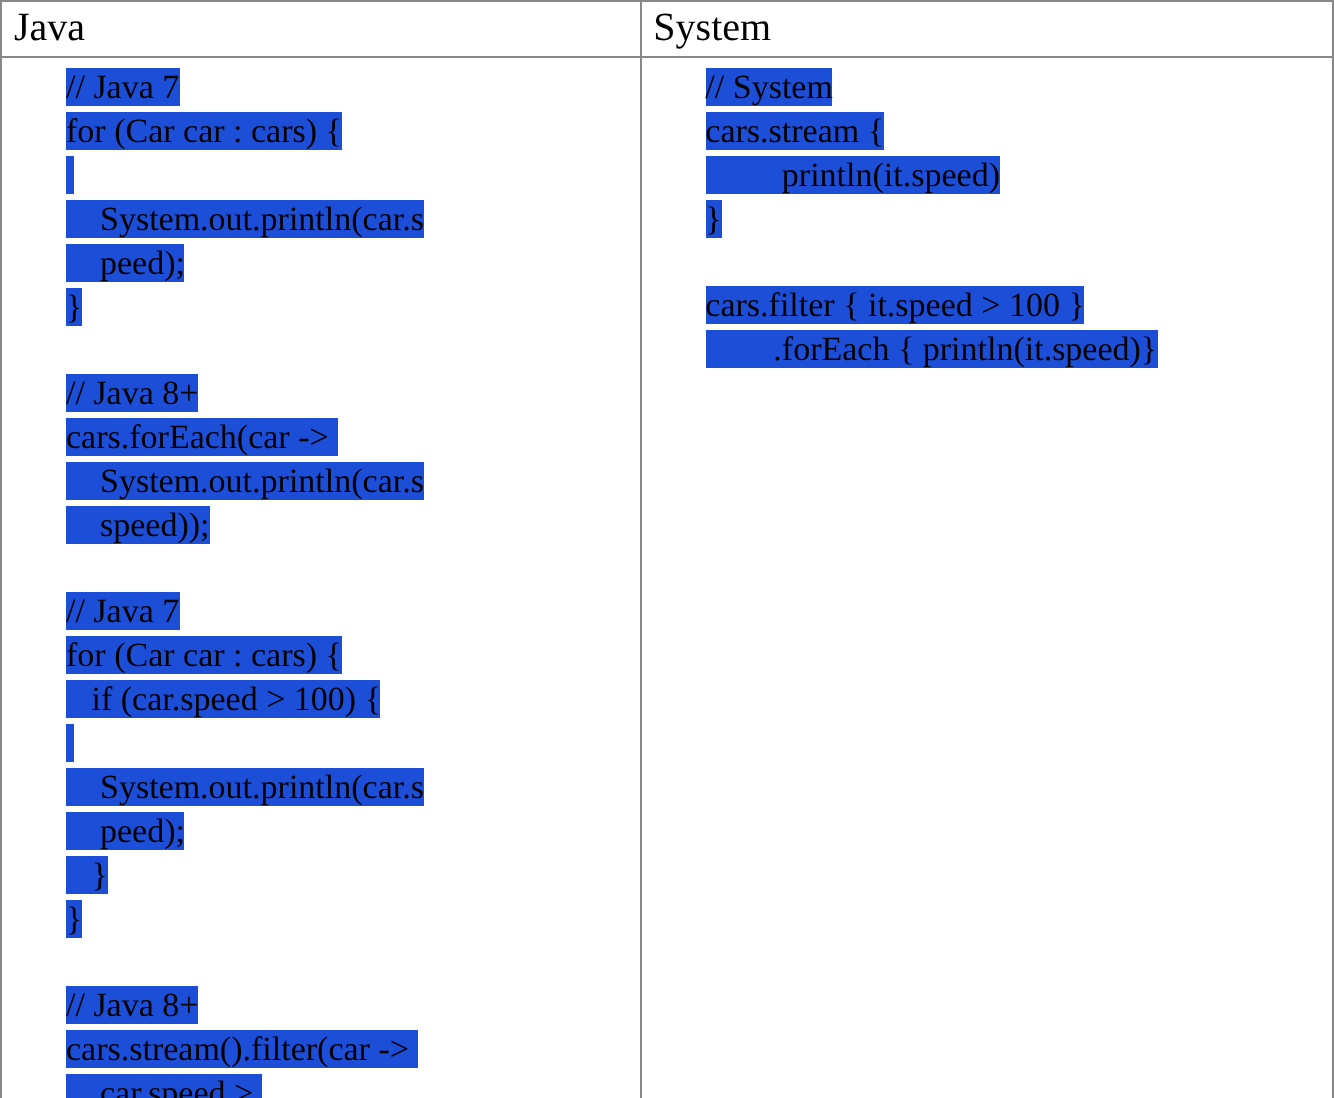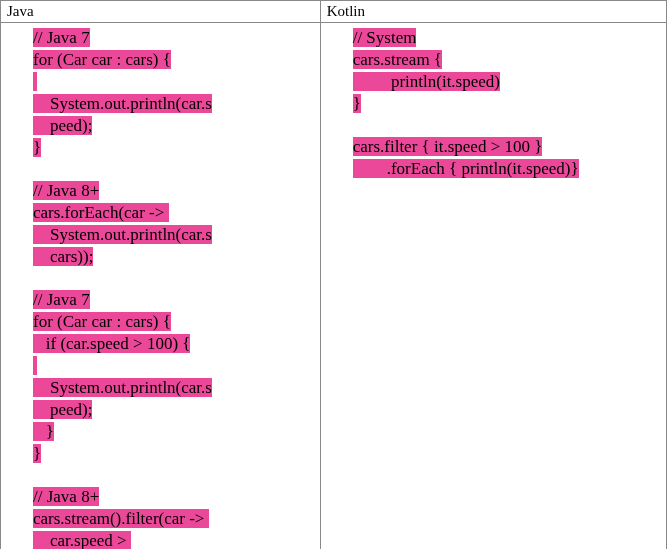--- a/index.html
+++ b/index.html
@@ -22,68 +22,68 @@
   td, th {
     border: 1px solid #888;
     vertical-align: top;
     padding: 0;
   }
   th {
     font-weight: normal;
     text-align: left;
     padding: 2px 6px;
     font-family: Georgia, 'Times New Roman', serif;
-    font-size: 15px;
+    font-size: 20px;
     background: #fff;
   }
   .code-cell {
     padding: 4px 2px 8px 2px;
     font-family: Georgia, 'Times New Roman', serif;
     font-size: 17px;
     line-height: 1.3;
   }
   .code-line {
     white-space: pre;
     padding-left: 30px;
     text-indent: 0;
   }
   .code-line .hl {
-    background: #ec4899;
+    background: #1d4ed8;
   }
   .blank { height: 1.2em; }
   .col1 { width: 48%; }
   .col2 { width: 52%; }
 </style>
 </head>
 <body>
 
 <div class="wrap">
 <table>
   <colgroup>
     <col class="col1">
     <col class="col2">
   </colgroup>
   <tbody>
         <tr>
     <th>Java</th>
-    <th>Kotlin</th>
+    <th>System</th>
   </tr>
   <tr>
     <td class="code-cell">
       <div class="code-line"><span class="hl">// Java 7</span></div>
       <div class="code-line"><span class="hl">for (Car car : cars) {</span></div>
       <div class="code-line"><span class="hl"> </span></div>
       <div class="code-line"><span class="hl">    System.out.println(car.s</span></div>
       <div class="code-line"><span class="hl">    peed);</span></div>
       <div class="code-line"><span class="hl">}</span></div>
       <div class="blank"></div>
       <div class="code-line"><span class="hl">// Java 8+</span></div>
       <div class="code-line"><span class="hl">cars.forEach(car -&gt; </span></div>
       <div class="code-line"><span class="hl">    System.out.println(car.s</span></div>
-      <div class="code-line"><span class="hl">    cars));</span></div>
+      <div class="code-line"><span class="hl">    speed));</span></div>
       <div class="blank"></div>
       <div class="code-line"><span class="hl">// Java 7</span></div>
       <div class="code-line"><span class="hl">for (Car car : cars) {</span></div>
       <div class="code-line"><span class="hl">   if (car.speed &gt; 100) {</span></div>
       <div class="code-line"><span class="hl"> </span></div>
       <div class="code-line"><span class="hl">    System.out.println(car.s</span></div>
       <div class="code-line"><span class="hl">    peed);</span></div>
       <div class="code-line"><span class="hl">   }</span></div>
       <div class="code-line"><span class="hl">}</span></div>
       <div class="blank"></div>

